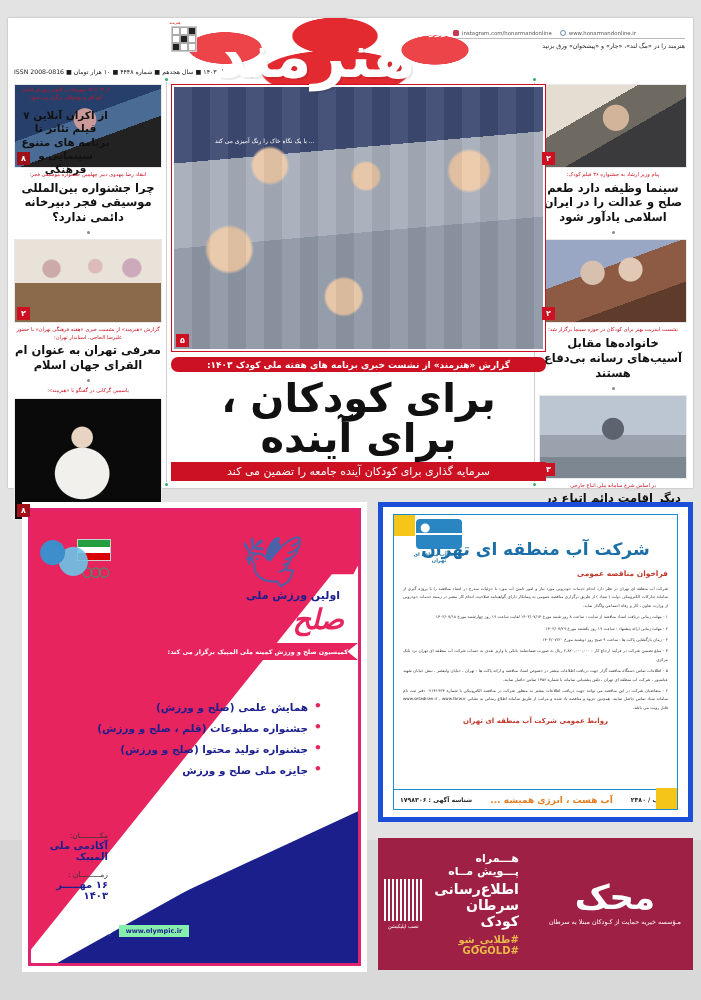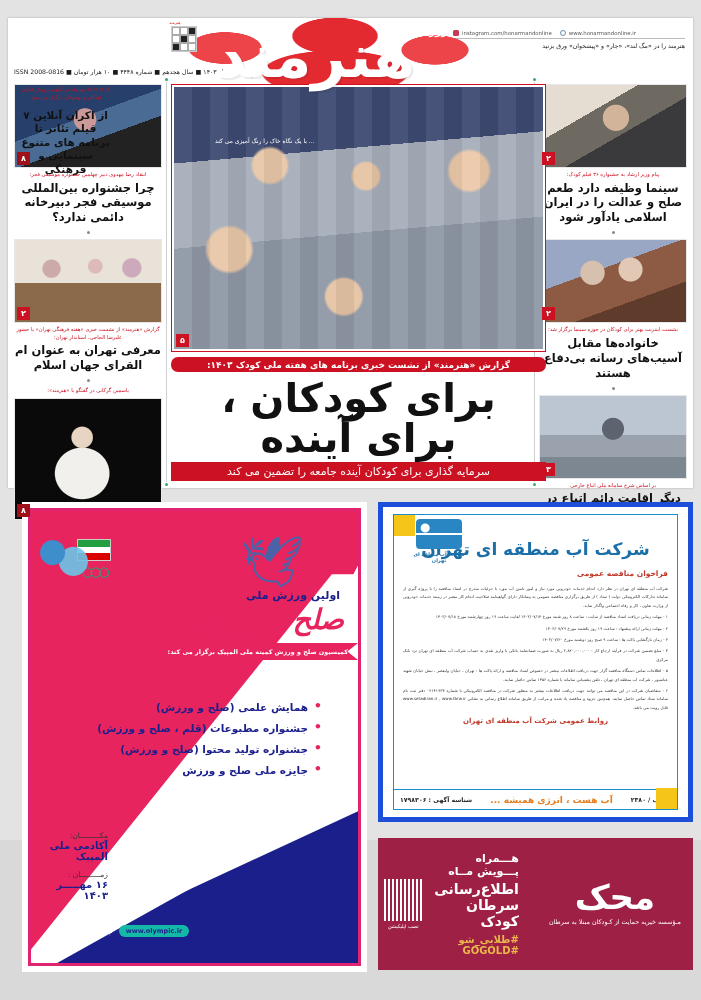--- a/index.html
+++ b/index.html
@@ -216,22 +216,22 @@
   .meta-block { position:absolute; right:250px; bottom:54px; z-index:9; direction:rtl; text-align:right; }
   .meta-lbl { font-size:7.5px; color:#333; letter-spacing:2px; }
   .meta-val { font-size:10px; font-weight:bold; color:#1b1f8c; margin-bottom:8px; }
   .cta-bar {
     position:absolute; left:16px; bottom:26px; z-index:10;
     display:flex; flex-direction:row-reverse; align-items:center; gap:6px;
     direction:rtl;
   }
   .cta-lbl { font-size:7.5px; font-weight:bold; color:#fff; }
   .cta-url {
-    background:#14b8a6; color:#1b1f8c; font-size:6.5px; font-weight:bold;
-    padding:2px 7px; border-radius:6px; direction:ltr;
+    background:#86efac; color:#1b1f8c; font-size:6.5px; font-weight:bold;
+    padding:2px 7px; border-radius:0; direction:ltr;
   }
 
   
   .tender {
     position:relative; width:100%; height:100%;
     border:5px solid #1d4ed8; background:#fff; padding:7px 10px;
     direction:rtl;
   }
   .tender-inner { border:1.5px solid #1b8ed0; height:100%; padding:8px 9px; position:relative; overflow:hidden; }
   .tender-sq1 { position:absolute; left:-5px; top:-5px; width:26px; height:26px; background:#f5c518; z-index:3; }

